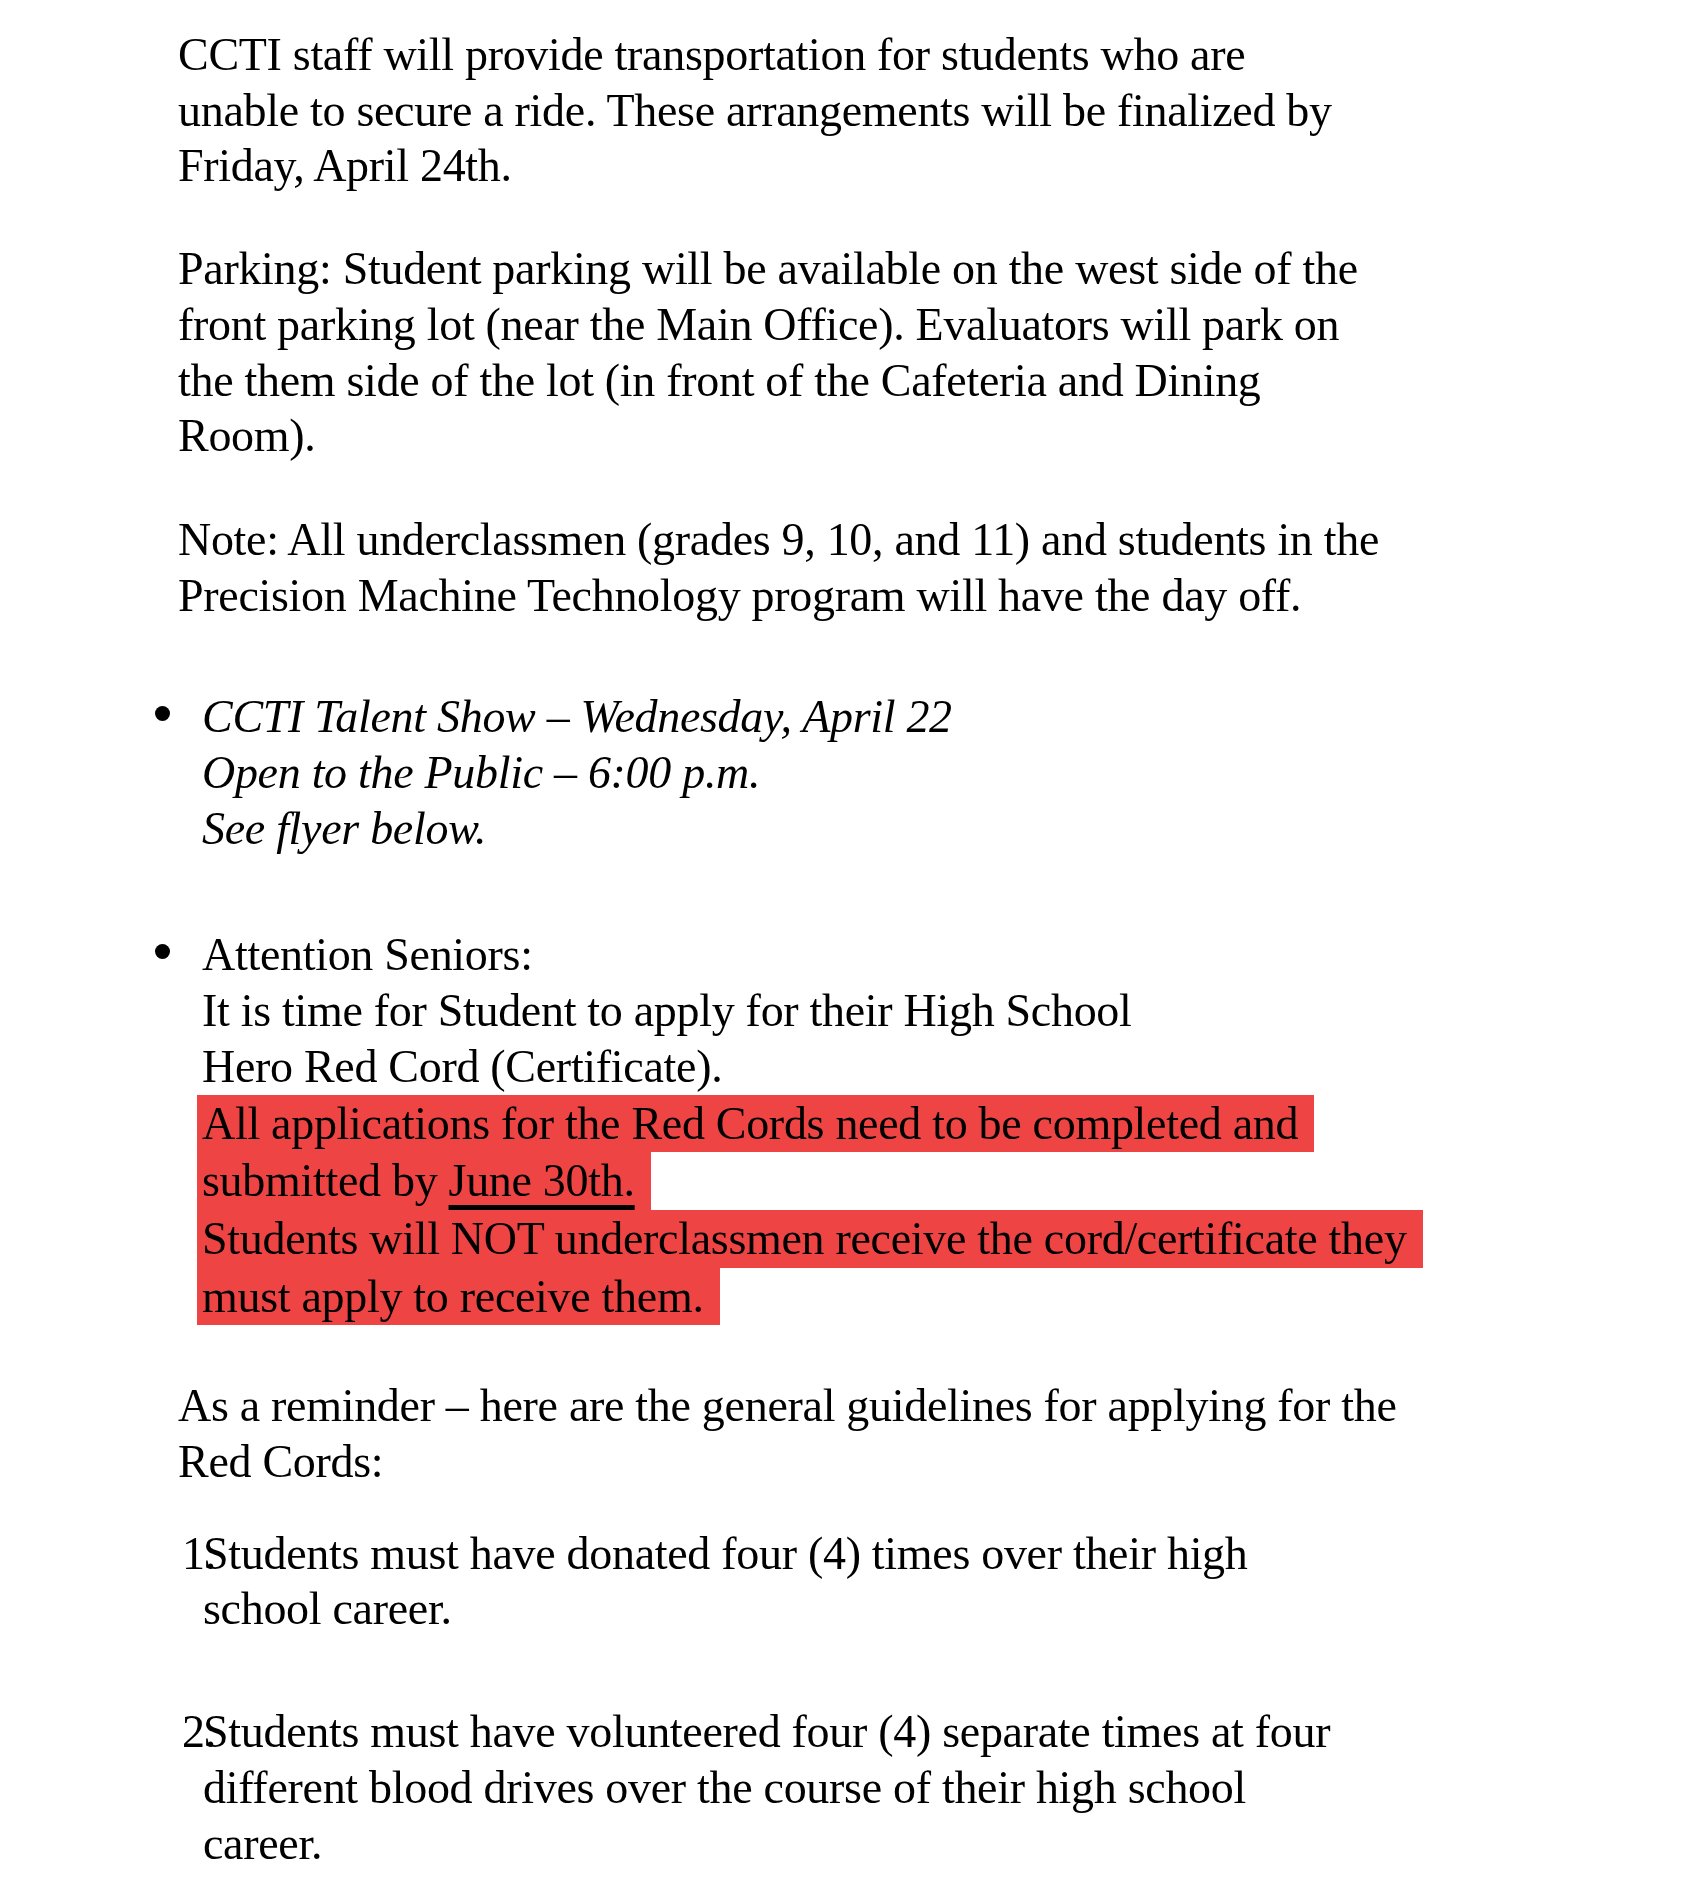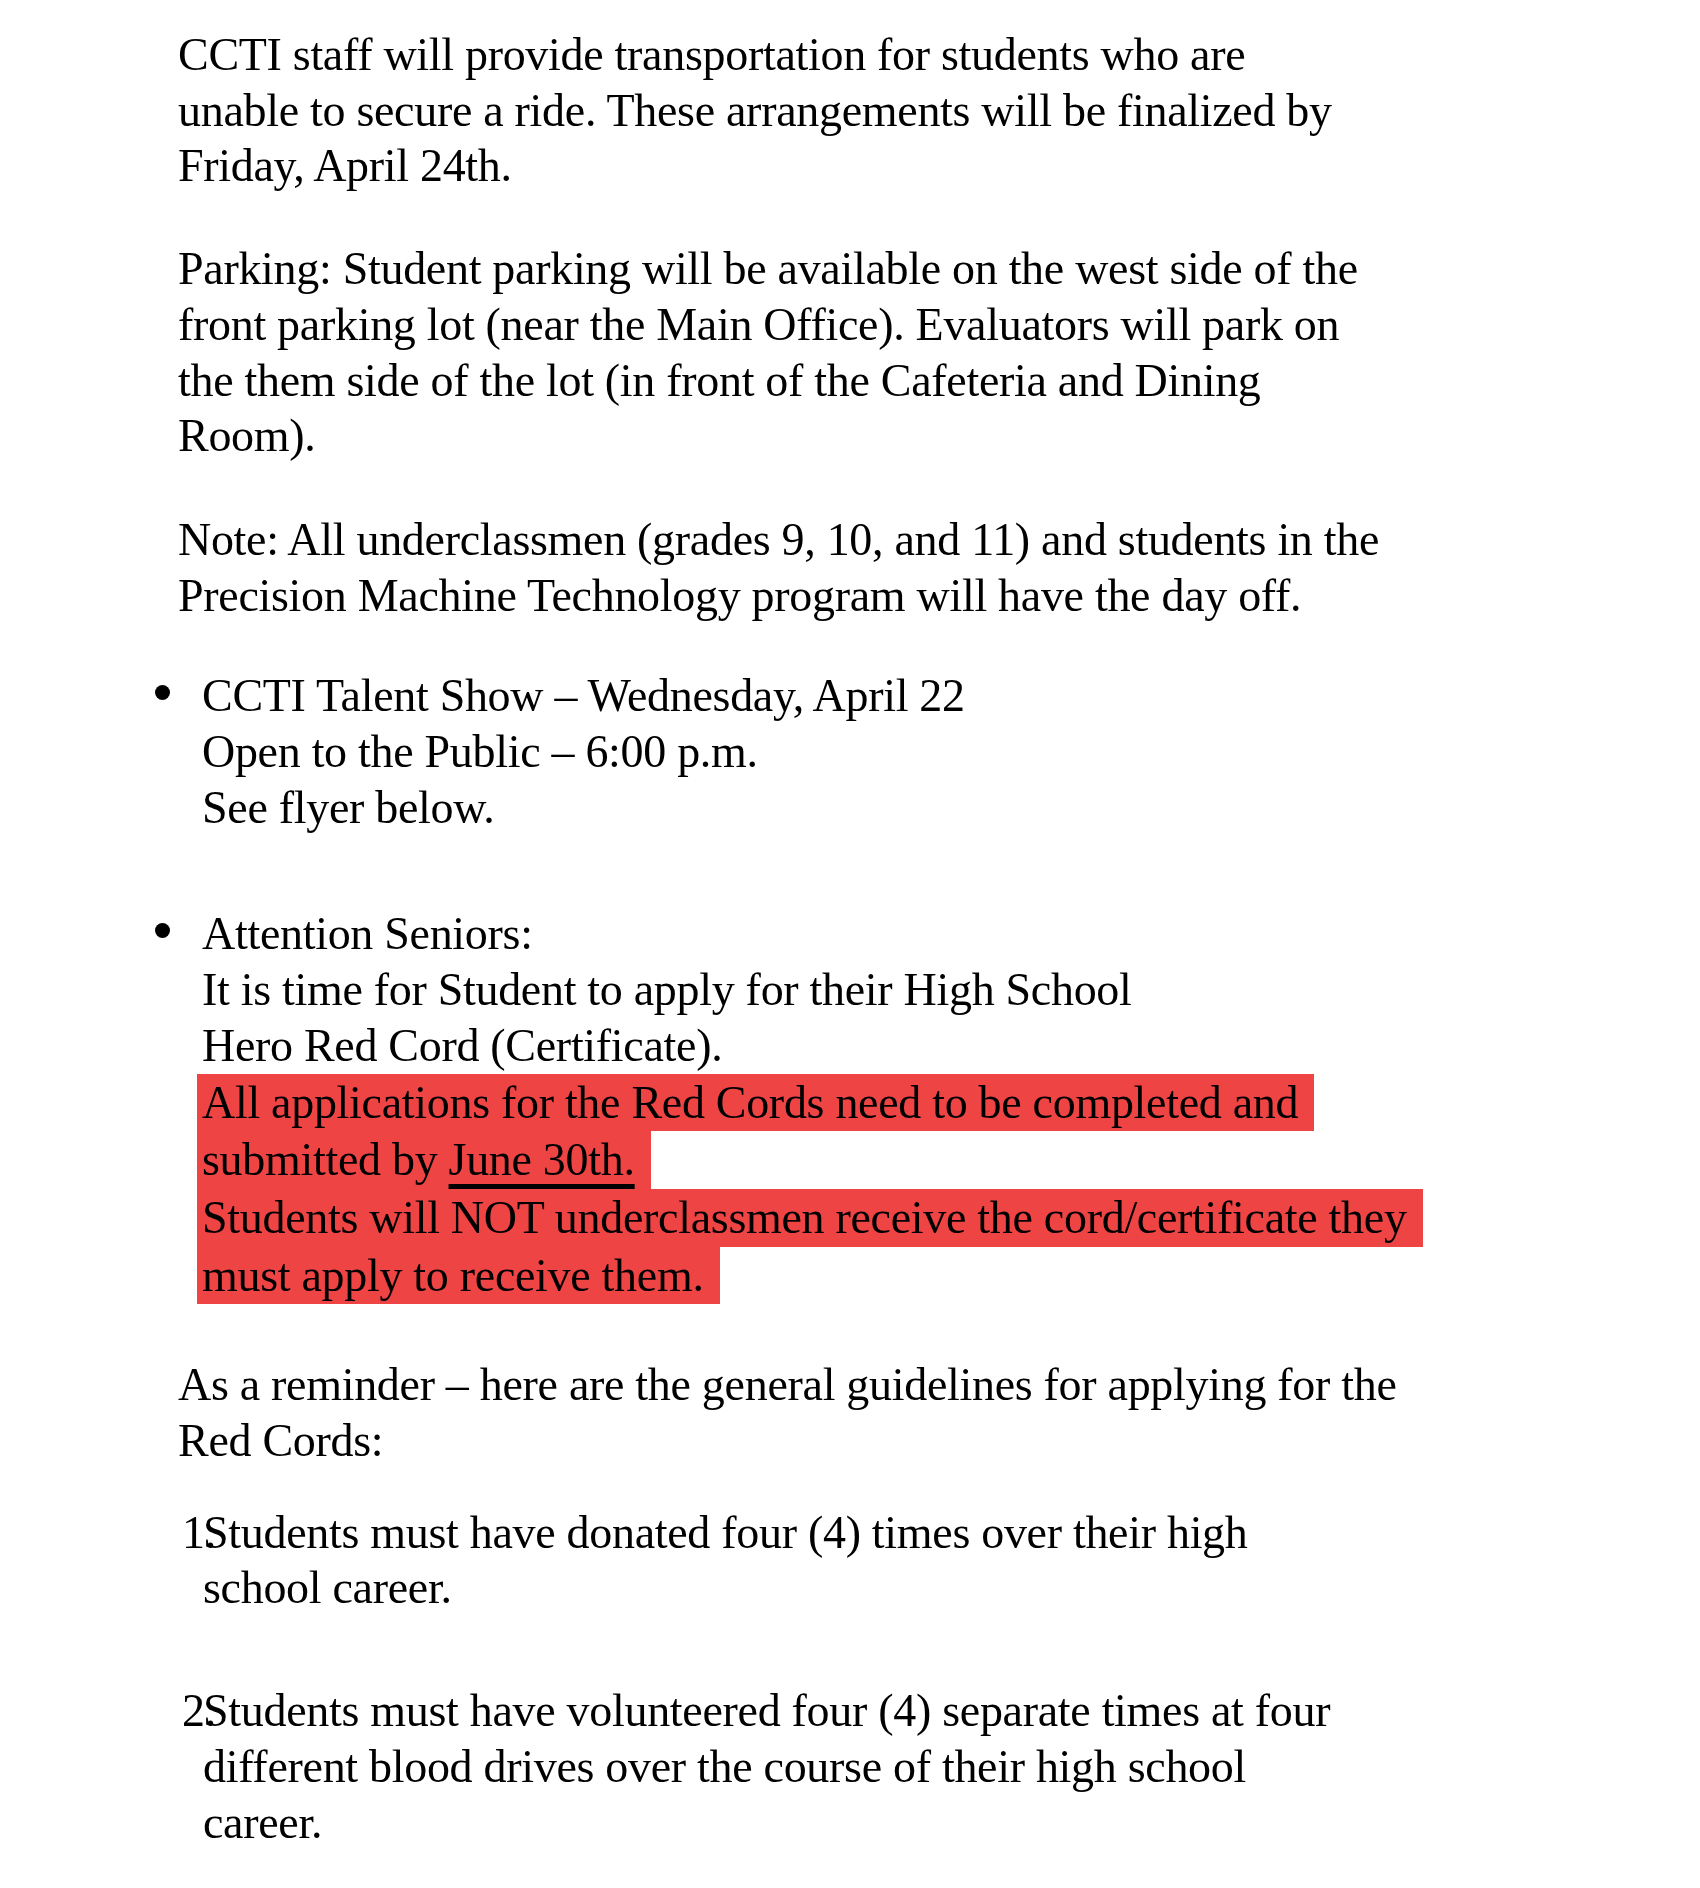--- a/index.html
+++ b/index.html
@@ -23,21 +23,21 @@
     letter-spacing: -0.3px;
     color: #000000;
     background: #ffffff;
   }
   .line {
     white-space: nowrap;
   }
   .para-transport { margin-top: 0; }
   .para-parking   { margin-top: 47px; }
   .para-note      { margin-top: 48px; }
-  .bullet-item-1  { margin-top: 45px; }
+  .bullet-item-1  { margin-top: 66px; font-style: italic; }
   .bullet-item-2  { margin-top: 71px; }
   .para-reminder  { margin-top: 53px; }
   .num-item-1     { margin-top: 36px; }
   .num-item-2     { margin-top: 67px; }
 
   .bullet-item {
     position: relative;
     padding-left: 24px;
   }
   .bullet-dot {

